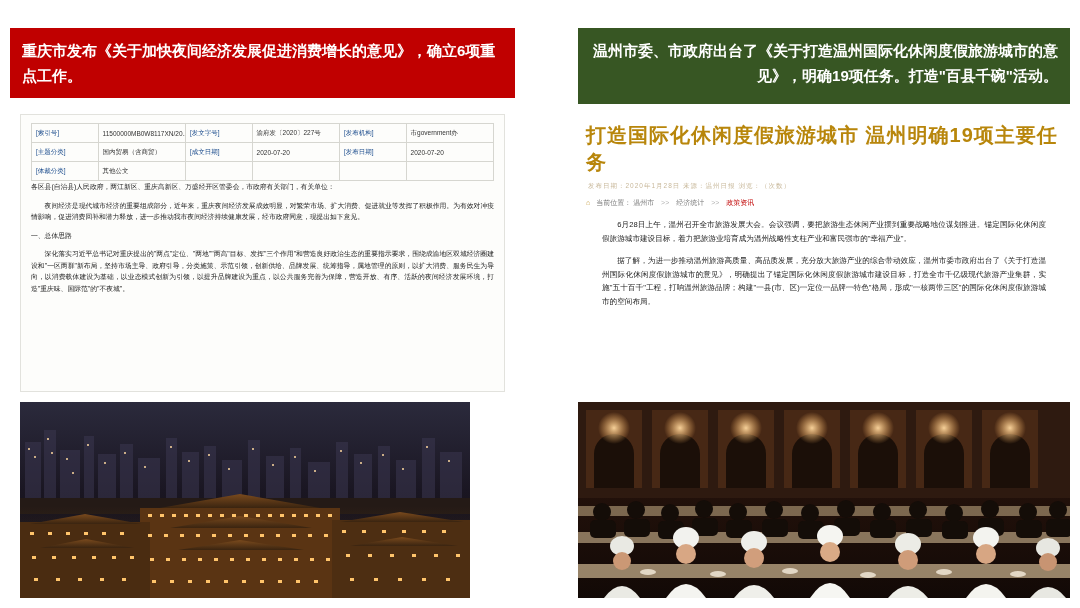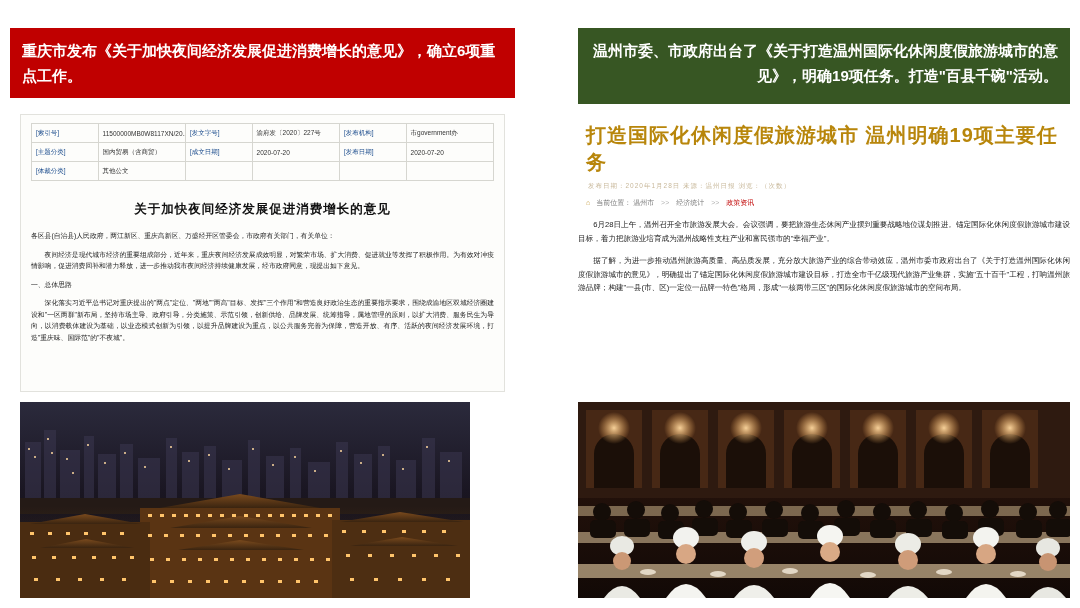--- a/index.html
+++ b/index.html
@@ -139,21 +139,21 @@
     letter-spacing: 1px;
   }
   .crumb {
     margin: 7px 0 10px 8px;
     font-size: 7px;
     color: #7a7a7a;
   }
   .crumb .home-icon { color: #c8a24a; margin-right: 4px;}
   .crumb .sep { margin: 0 5px; color: #b5b5b5; }
   .crumb .cur { color: #c00000; }
-  .news-body { margin: 0 0; }
+  .news-body { margin: 0 24px; }
   .news-body p {
     font-size: 7.6px;
     line-height: 13.5px;
     color: #222;
     margin: 0 0 9px 0;
     text-align: justify;
     text-indent: 2em;
   }
 
   .photo-right {
@@ -199,21 +199,20 @@
           <td class="meta-label">[体裁分类]</td>
           <td class="meta-val">其他公文</td>
           <td class="meta-label"></td>
           <td class="meta-val"></td>
           <td class="meta-label"></td>
           <td class="meta-val"></td>
         </tr>
       </tbody>
         </table>
 
-      <div class="doc-title">关于加快夜间经济发展促进消费增长的意见</div>
 
       <div class="doc-body">
         <p class="noindent">各区县(自治县)人民政府，两江新区、重庆高新区、万盛经开区管委会，市政府有关部门，有关单位：</p>
         <p>夜间经济是现代城市经济的重要组成部分，近年来，重庆夜间经济发展成效明显，对繁荣市场、扩大消费、促进就业等发挥了积极作用。为有效对冲疫情影响，促进消费回补和潜力释放，进一步推动我市夜间经济持续健康发展，经市政府同意，现提出如下意见。</p>
         <p class="noindent">一、总体思路</p>
         <p>深化落实习近平总书记对重庆提出的"两点"定位、"两地""两高"目标、发挥"三个作用"和营造良好政治生态的重要指示要求，围绕成渝地区双城经济圈建设和"一区两群"新布局，坚持市场主导、政府引导，分类施策、示范引领，创新供给、品牌发展、统筹指导，属地管理的原则，以扩大消费、服务民生为导向，以消费载体建设为基础，以业态模式创新为引领，以提升品牌建设为重点，以公共服务完善为保障，营造开放、有序、活跃的夜间经济发展环境，打造"重庆味、国际范"的"不夜城"。</p>
       </div>
     </div>
 
     <div class="photo-left">

